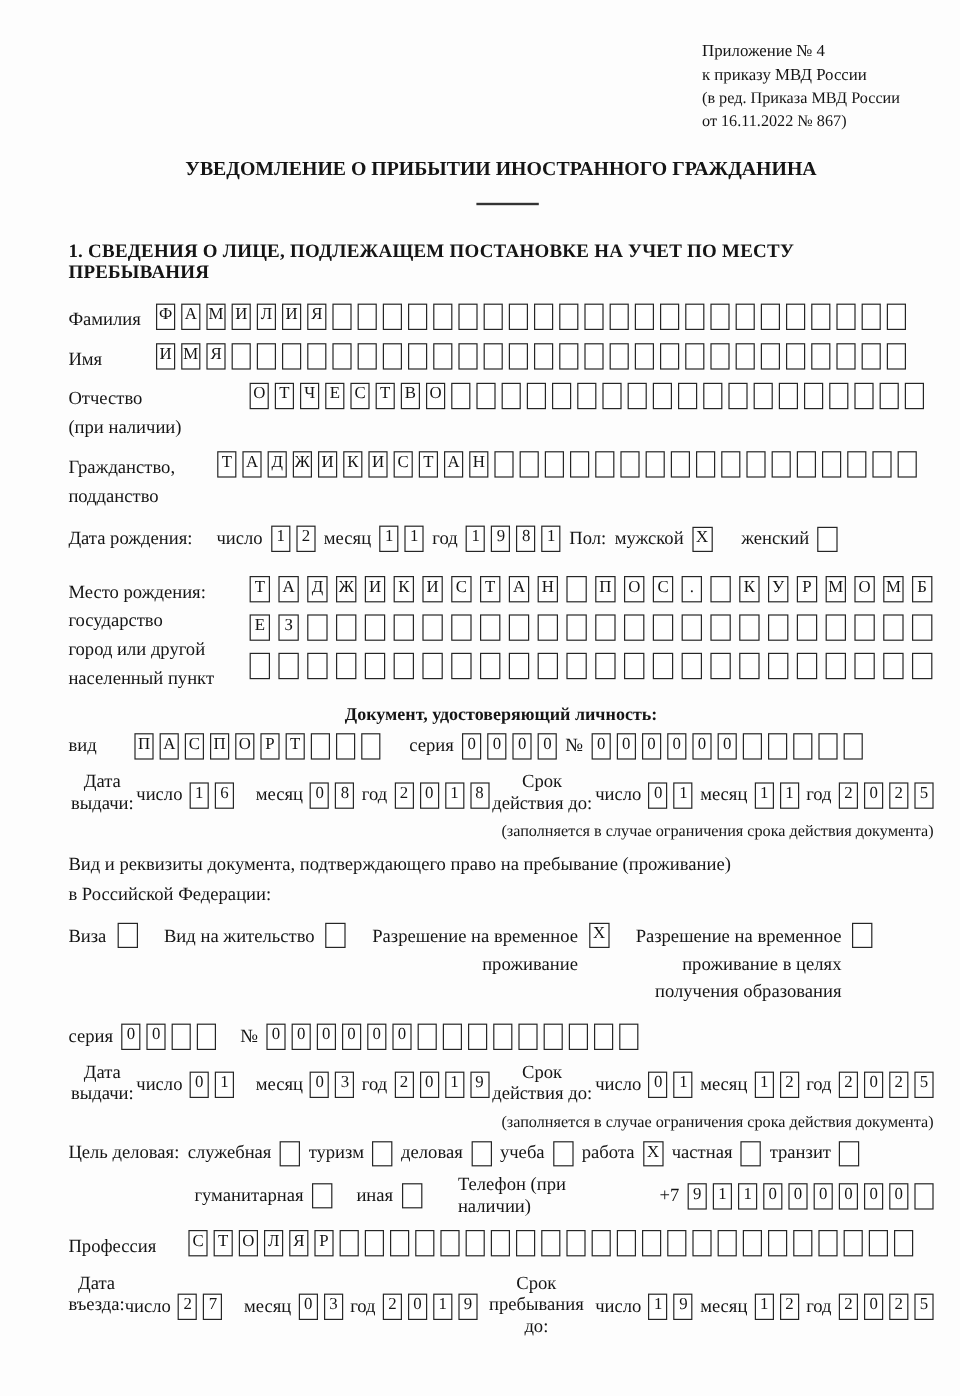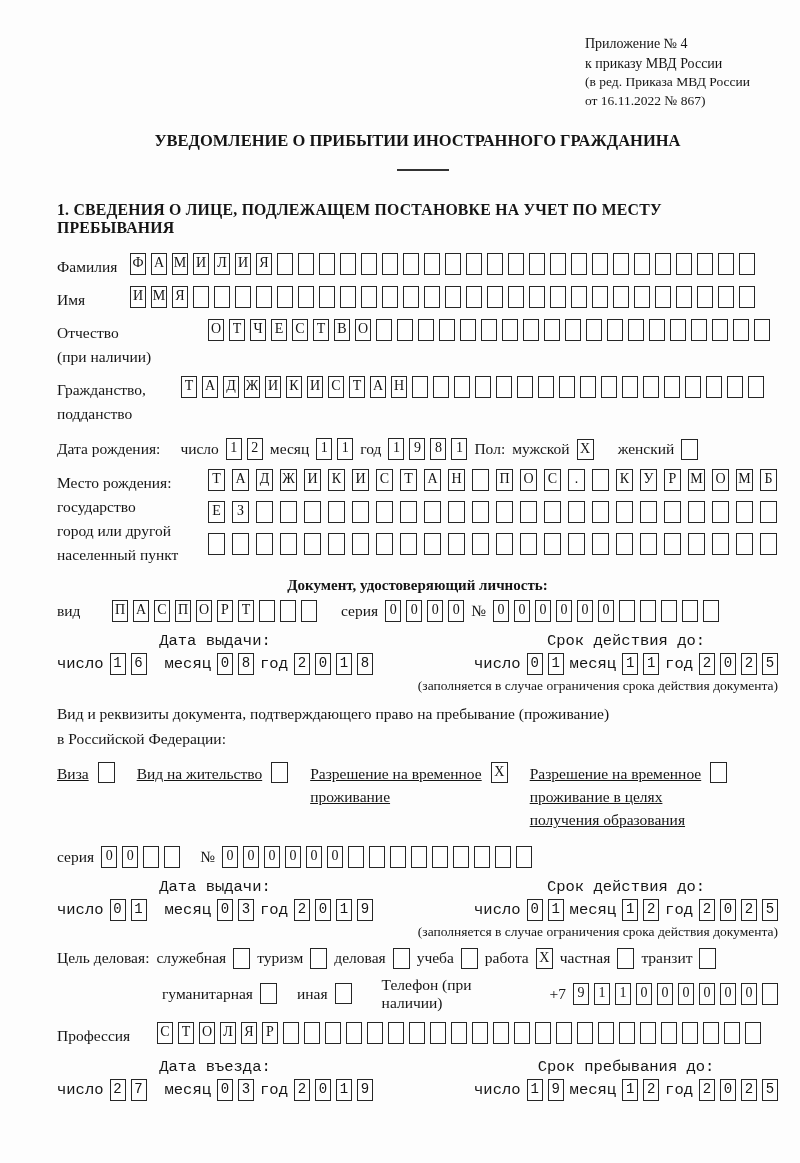--- a/index.html
+++ b/index.html
@@ -33,31 +33,31 @@
   .flabel{flex:none;line-height:1.55;padding-top:2px;}
   .lw73{width:73px;}.lw124{width:124px;}.lw151{width:151px;}.lw100{width:100px;}
   .cellrows .cells{margin-bottom:10px;}
   .irow{display:flex;align-items:center;gap:7px;margin-bottom:7px;flex-wrap:nowrap;}
   .sp6{width:6px;flex:none;}.sp10{width:10px;flex:none;}.sp16{width:16px;flex:none;}
 
   .doc-heading{text-align:center;font-weight:bold;font-size:15px;margin:10px 0 6px 0;}
 
   
   .dates{display:flex;justify-content:space-between;margin-top:10px;}
-  .dg{display:flex;flex-direction:column;font-family:Liberation Mono, monospace;}
+  .dg{display:flex;}
   .dg-title{text-align:center;margin-bottom:3px;}
   .dg .fields{display:flex;align-items:center;gap:6px;}
   .note{text-align:right;font-size:13.5px;margin-top:3px;margin-bottom:8px;}
 
   .plain{line-height:1.6;}
 
   
   .optrow{display:flex;align-items:flex-start;margin-top:10px;margin-bottom:14px;}
   .opt{display:flex;align-items:flex-start;gap:9px;}
-  .opt .olabel{text-align:left;line-height:1.5;text-decoration:underline;}
+  .opt .olabel{text-align:right;line-height:1.5;}
   .opt + .opt{margin-left:22px;}
 
   .purpose2{margin-left:105px;}
 </style>
 </head>
 <body>
 
 <div class="page">
 
   <div class="appendix">
@@ -242,21 +242,21 @@
         <span class="cell">1</span>
       </span>
     <span>Пол:</span>
     <span>мужской</span>
     <span class="checkbox">X</span>
     <span class="sp10"></span>
     <span>женский</span>
     <span class="checkbox"></span>
   </div>
 
-  <div class="frow" style="margin-top:9px;margin-bottom:2px;">
+  <div class="frow" style="margin-top:20px;margin-bottom:2px;">
     <div class="flabel lw151">
       <div>Место рождения:</div>
       <div>государство</div>
       <div>город или другой</div>
       <div>населенный пункт</div>
     </div>
     <div class="cellrows">
       <div class="cells wide">
           <span class="cell">Т</span>
           <span class="cell">А</span>

